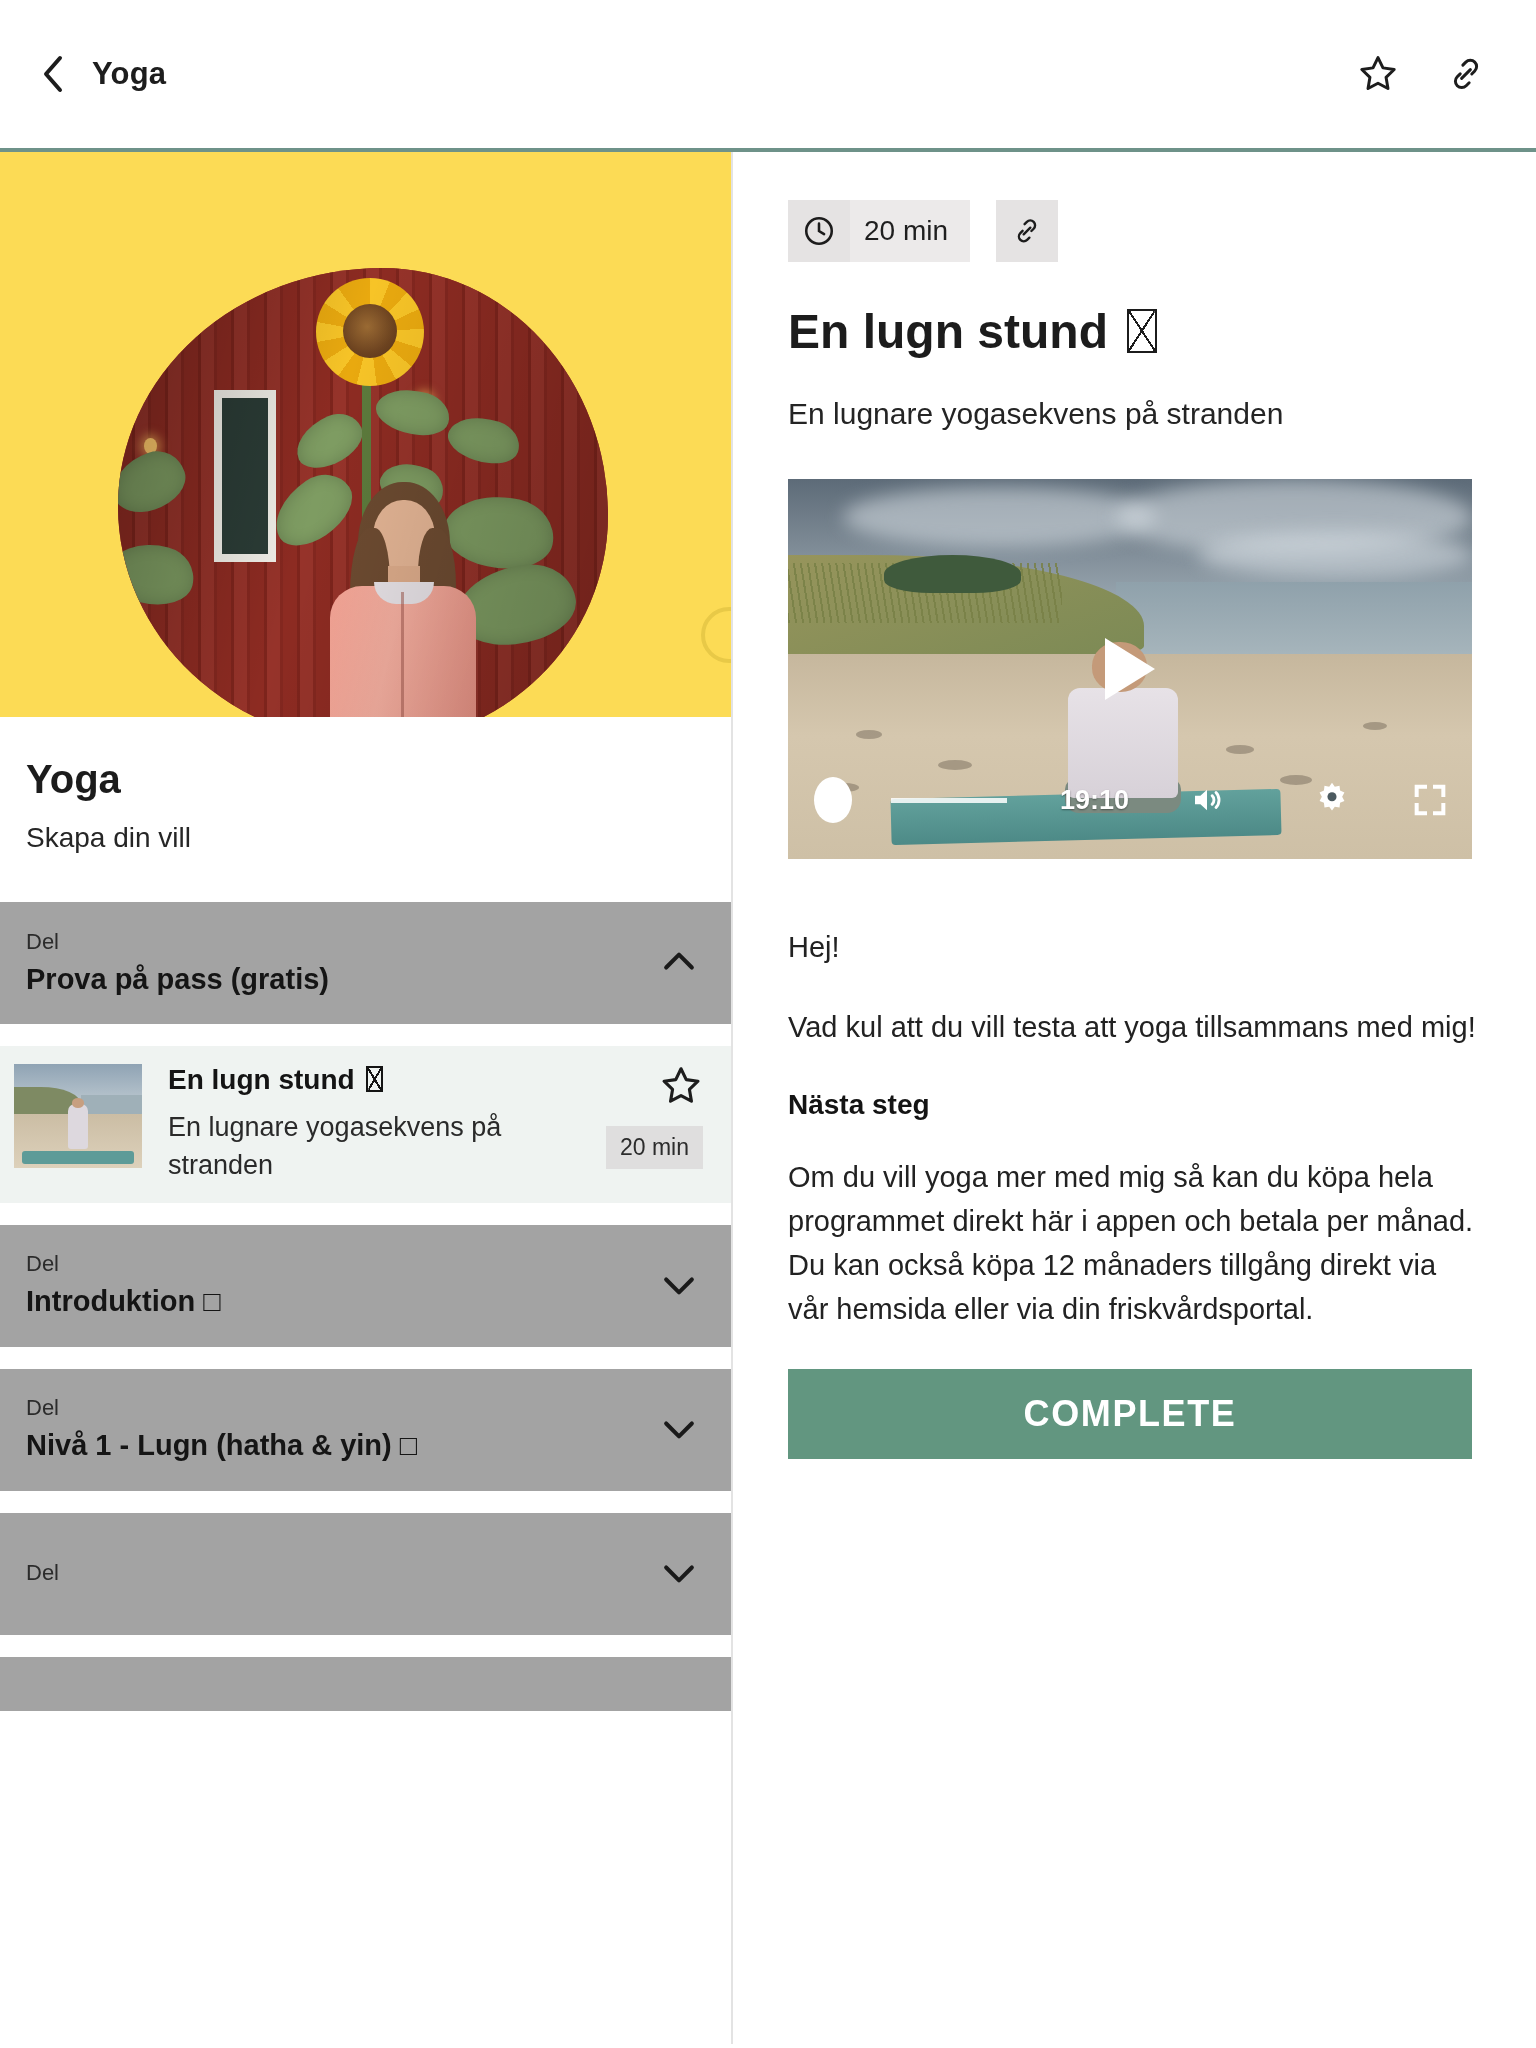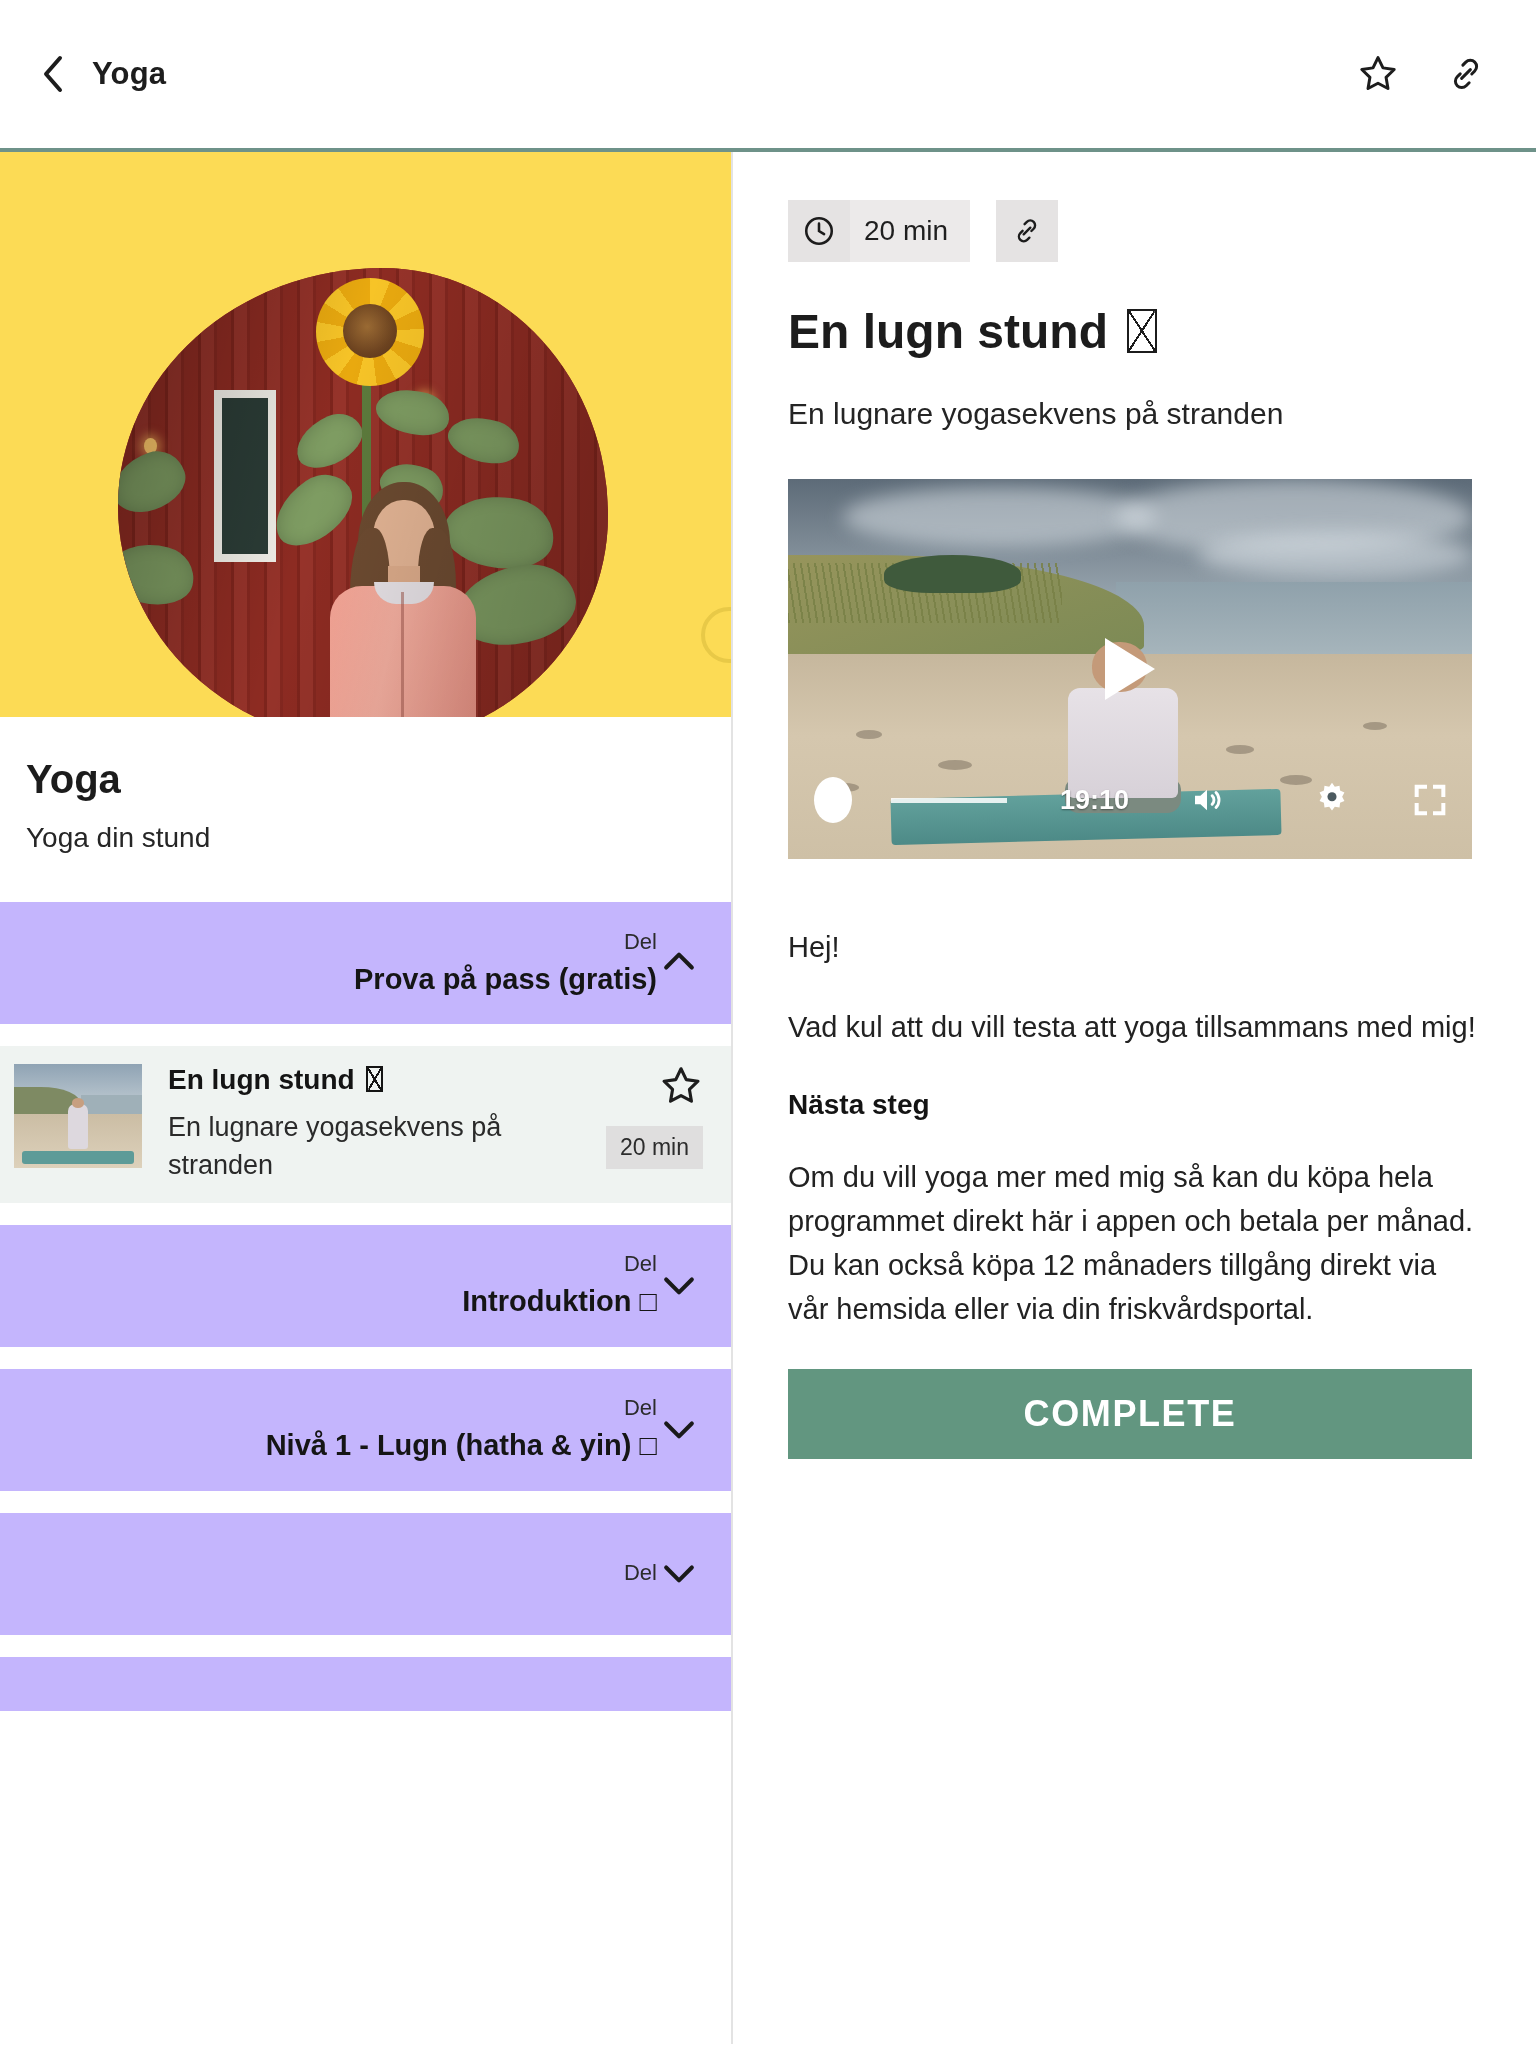--- a/index.html
+++ b/index.html
@@ -207,29 +207,28 @@
     border-radius: 50%;
   }
 
   
   .side-head { padding: 40px 30px 0 26px; }
   .side-title { font-size: 40px; font-weight: bold; color: #1c1c1c; }
   .side-sub { font-size: 28px; margin-top: 20px; color: #262626; }
 
   .sections { margin-top: 48px; }
   .sec {
-    background: #c4b5fd;
+    background: #a3a3a3;
     width: 731px;
     padding: 26px 30px 28px 26px;
     display: flex;
     align-items: center;
     min-height: 122px;
     margin-bottom: 22px;
     cursor: pointer;
-    text-align: right;
   }
   .sec-texts { flex: 1 1 auto; }
   .sec-kicker { font-size: 22px; color: #2b2b2b; }
   .sec-name {
     font-size: 29px;
     font-weight: bold;
     margin-top: 8px;
     color: #151515;
     white-space: nowrap;
   }
@@ -520,21 +519,21 @@
           <div class="w-collar"></div>
           <div class="w-zip"></div>
         </div>
         <div class="barn-shadow"></div>
       </div>
       <div class="hero-circle-edge"></div>
     </div>
 
     <div class="side-head">
       <div class="side-title">Yoga</div>
-      <div class="side-sub">Yoga din stund</div>
+      <div class="side-sub">Skapa din vill</div>
     </div>
 
     <div class="sections">
 
       <div class="sec">
         <div class="sec-texts">
           <div class="sec-kicker">Del</div>
           <div class="sec-name">Prova på pass (gratis)</div>
         </div>
         <svg class="chev" viewBox="0 0 24 24">

